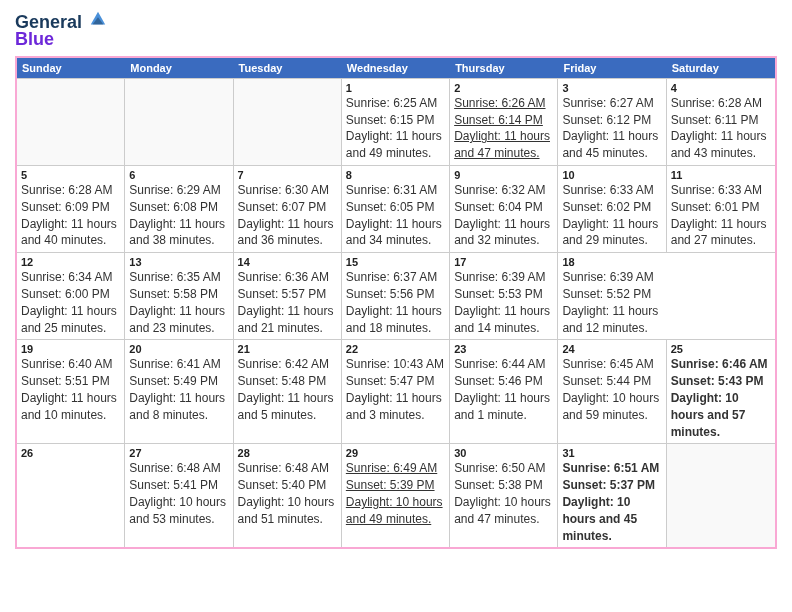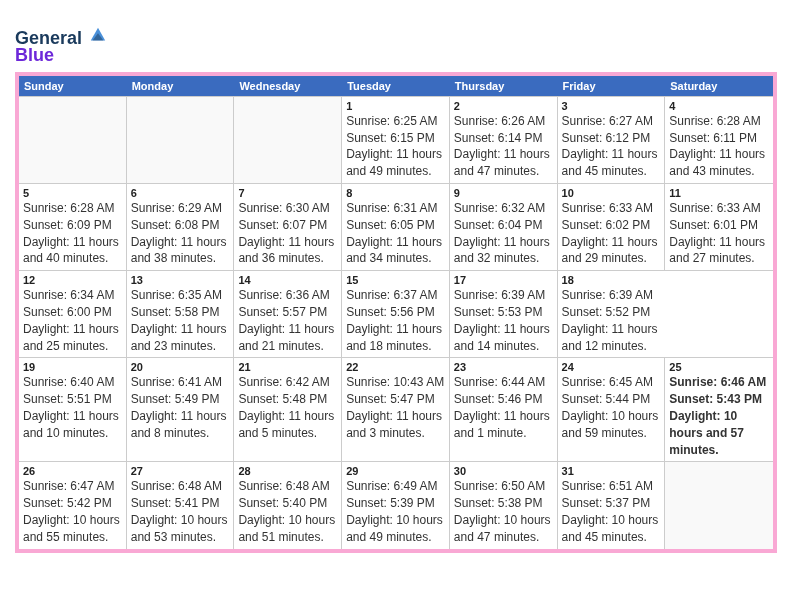--- a/index.html
+++ b/index.html
@@ -9,21 +9,20 @@
       font-family: Arial, sans-serif;
       background: #fff;
       overflow: hidden;
     }
     .page {
       width: 792px;
       height: 460px;
       padding: 10px 15px;
       display: flex;
       flex-direction: column;
-      margin-top: 16px;
     }
     .header {
       display: flex;
       justify-content: space-between;
       align-items: flex-start;
       margin-bottom: 6px;
     }
     .logo {
       display: flex;
       align-items: center;
@@ -48,21 +47,21 @@
       color: #1a1a1a;
     }
     .location {
       font-size: 14px;
       color: #333;
     }
     .calendar {
       flex: 1;
       display: flex;
       flex-direction: column;
-      border: 4px solid #f9a8d4;
+      border: 2px solid #f9a8d4;
     }
     .cal-header {
       display: grid;
       grid-template-columns: repeat(7, 1fr);
       background: #3a6bbf;
     }
     .cal-header-cell {
       color: #fff;
       font-size: 11px;
       font-weight: bold;
@@ -128,40 +127,40 @@
     <div class="title-section">
       <div class="month-title"></div>
       <div class="location"></div>
     </div>
   </div>
 
   <div class="calendar">
     <div class="cal-header" id="cal-header">
         <div class="cal-header-cell">Sunday</div>
         <div class="cal-header-cell">Monday</div>
+        <div class="cal-header-cell">Tuesday</div>
         <div class="cal-header-cell">Wednesday</div>
-        <div class="cal-header-cell">Tuesday</div>
         <div class="cal-header-cell">Thursday</div>
         <div class="cal-header-cell">Friday</div>
         <div class="cal-header-cell">Saturday</div>
       </div>
     <div class="cal-body" id="cal-body">
         <div class="cal-row">
           <div class="cal-cell empty"></div>
           <div class="cal-cell empty"></div>
           <div class="cal-cell empty"></div>
           <div class="cal-cell">
             <span class="day-num">1</span>
             <div class="cell-text" style="white-space: pre-line;">Sunrise: 6:25 AM
 Sunset: 6:15 PM
 Daylight: 11 hours and 49 minutes.</div>
           </div>
           <div class="cal-cell">
             <span class="day-num">2</span>
-            <div class="cell-text" style="white-space: pre-line;">Sunrise: 6:26 AM
+            <div class="cell-text" style="white-space: pre-line; text-decoration: underline;">Sunrise: 6:26 AM
 Sunset: 6:14 PM
 Daylight: 11 hours and 47 minutes.</div>
           </div>
           <div class="cal-cell">
             <span class="day-num">3</span>
             <div class="cell-text" style="white-space: pre-line;">Sunrise: 6:27 AM
 Sunset: 6:12 PM
 Daylight: 11 hours and 45 minutes.</div>
           </div>
           <div class="cal-cell">
@@ -293,51 +292,48 @@
           <div class="cal-cell">
             <span class="day-num">25</span>
             <div class="cell-text" style="white-space: pre-line; font-weight: bold;">Sunrise: 6:46 AM
 Sunset: 5:43 PM
 Daylight: 10 hours and 57 minutes.</div>
           </div>
         </div>
         <div class="cal-row">
           <div class="cal-cell">
             <span class="day-num">26</span>
-            <div class="cell-text" style="white-space: pre-line;">Sunrise: 6:47 AM
-Sunset: 5:42 PM
-Daylight: 10 hours and 55 minutes.</div>
           </div>
           <div class="cal-cell">
             <span class="day-num">27</span>
             <div class="cell-text" style="white-space: pre-line;">Sunrise: 6:48 AM
 Sunset: 5:41 PM
 Daylight: 10 hours and 53 minutes.</div>
           </div>
           <div class="cal-cell">
             <span class="day-num">28</span>
             <div class="cell-text" style="white-space: pre-line;">Sunrise: 6:48 AM
 Sunset: 5:40 PM
 Daylight: 10 hours and 51 minutes.</div>
           </div>
           <div class="cal-cell">
             <span class="day-num">29</span>
-            <div class="cell-text" style="white-space: pre-line;">Sunrise: 6:49 AM
+            <div class="cell-text" style="white-space: pre-line; text-decoration: underline;">Sunrise: 6:49 AM
 Sunset: 5:39 PM
 Daylight: 10 hours and 49 minutes.</div>
           </div>
           <div class="cal-cell">
             <span class="day-num">30</span>
             <div class="cell-text" style="white-space: pre-line;">Sunrise: 6:50 AM
 Sunset: 5:38 PM
 Daylight: 10 hours and 47 minutes.</div>
           </div>
           <div class="cal-cell">
             <span class="day-num">31</span>
-            <div class="cell-text" style="white-space: pre-line;">Sunrise: 6:51 AM
+            <div class="cell-text" style="white-space: pre-line; font-weight: bold;">Sunrise: 6:51 AM
 Sunset: 5:37 PM
 Daylight: 10 hours and 45 minutes.</div>
           </div>
           <div class="cal-cell empty"></div>
         </div>
       </div>
   </div>
 </div>
 
 </body></html>

